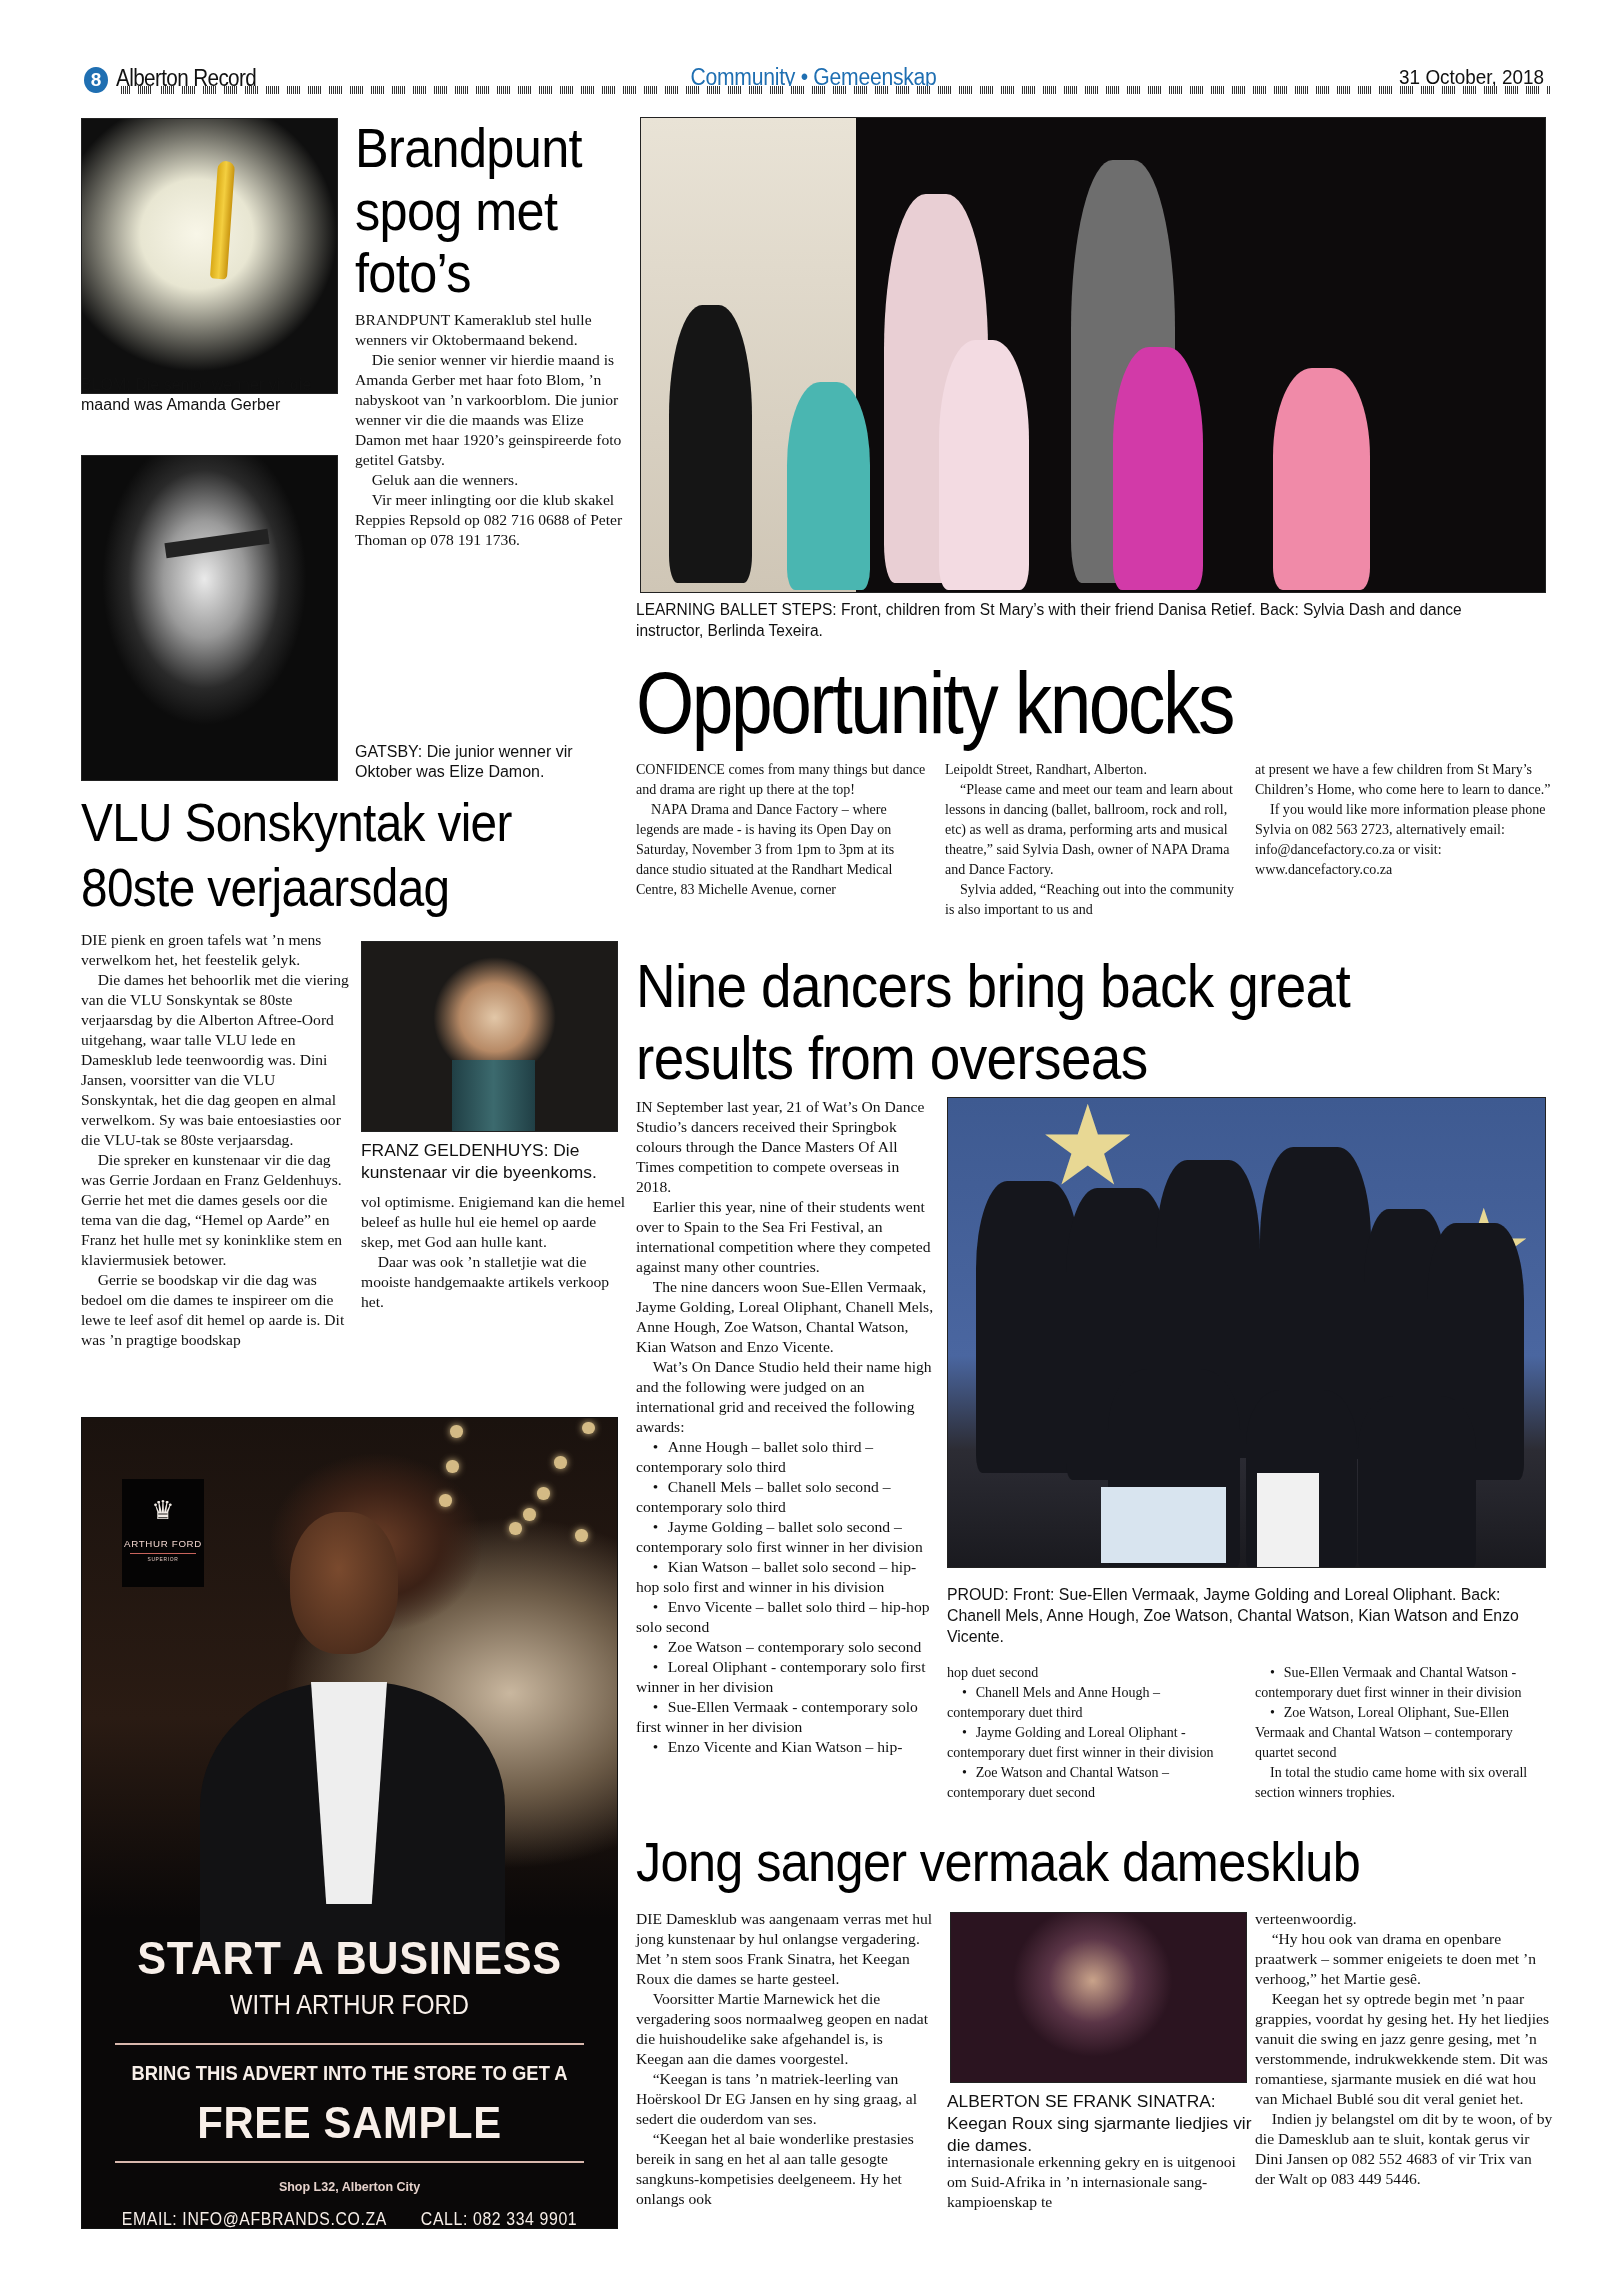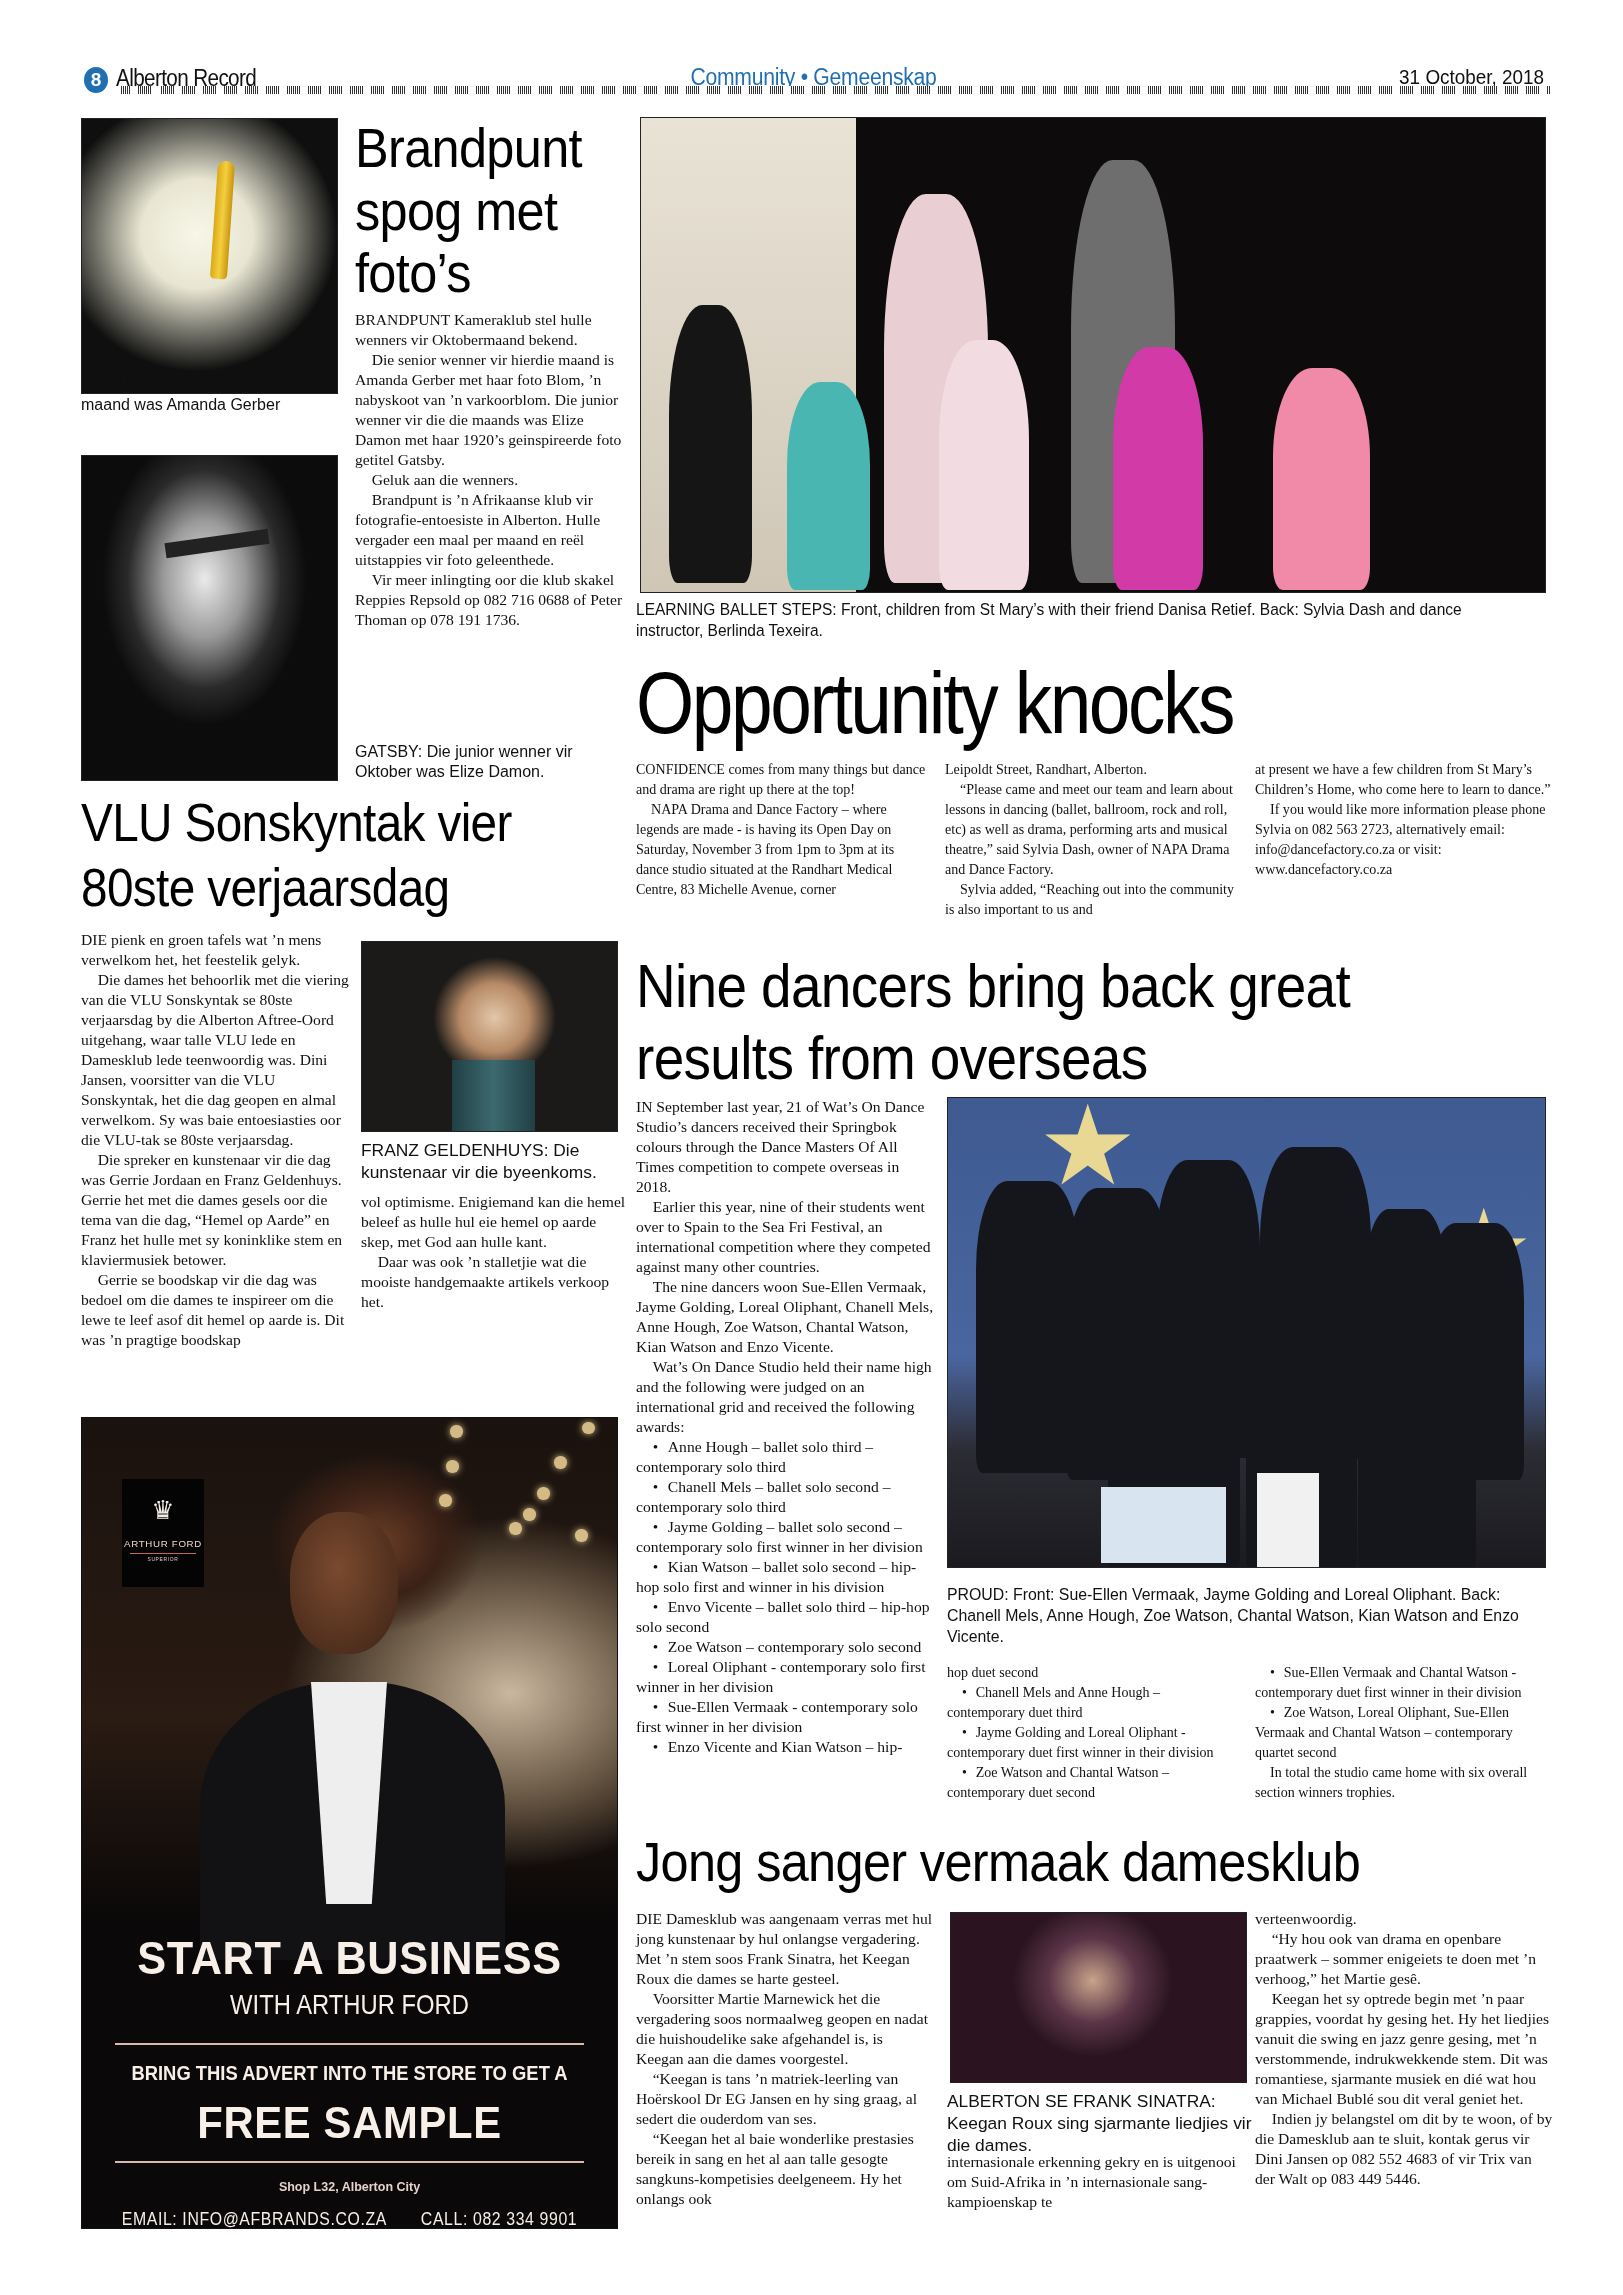--- a/index.html
+++ b/index.html
@@ -120,21 +120,20 @@
 <div class="abs caption cap-lily">BLOM: Die senior wenner vir die maand was Amanda Gerber</div>
 <div class="abs photo photo-gatsby">
     <div class="band"></div>
   </div>
 
 <h1 class="abs headline h-brandpunt">Brandpunt spog met foto’s</h1>
 <div class="abs col c-brandpunt">
   <p>BRANDPUNT Kameraklub stel hulle wenners vir Oktobermaand bekend.</p>
   <p class="ind">Die senior wenner vir hierdie maand is Amanda Gerber met haar foto Blom, ’n nabyskoot van ’n varkoorblom. Die junior wenner vir die die maands was Elize Damon met haar 1920’s geinspireerde foto getitel Gatsby.</p>
   <p class="ind">Geluk aan die wenners.</p>
-  <p class="ind">Brandpunt is ’n Afrikaanse klub vir fotografie-entoesiste in Alberton. Hulle vergader een maal per maand en reël uitstappies vir foto geleenthede.</p>
   <p class="ind">Vir meer inlingting oor die klub skakel Reppies Repsold op 082 716 0688 of Peter Thoman op 078 191 1736.</p>
 </div>
 <div class="abs caption cap-gatsby">GATSBY: Die junior wenner vir Oktober was Elize Damon.</div>
 
 <h1 class="abs headline h-vlu">VLU Sonskyntak vier 80ste verjaarsdag</h1>
 <div class="abs col c-vlu-1">
   <p>DIE pienk en groen tafels wat ’n mens verwelkom het, het feestelik gelyk.</p>
   <p class="ind">Die dames het behoorlik met die viering van die VLU Sonskyntak se 80ste verjaarsdag by die Alberton Aftree-Oord uitgehang, waar talle VLU lede en Damesklub lede teenwoordig was. Dini Jansen, voorsitter van die VLU Sonskyntak, het die dag geopen en almal verwelkom. Sy was baie entoesiasties oor die VLU-tak se 80ste verjaarsdag.</p>
   <p class="ind">Die spreker en kunstenaar vir die dag was Gerrie Jordaan en Franz Geldenhuys. Gerrie het met die dames gesels oor die tema van die dag, “Hemel op Aarde” en Franz het hulle met sy koninklike stem en klaviermusiek betower.</p>
   <p class="ind">Gerrie se boodskap vir die dag was bedoel om die dames te inspireer om die lewe te leef asof dit hemel op aarde is. Dit was ’n pragtige boodskap</p>

